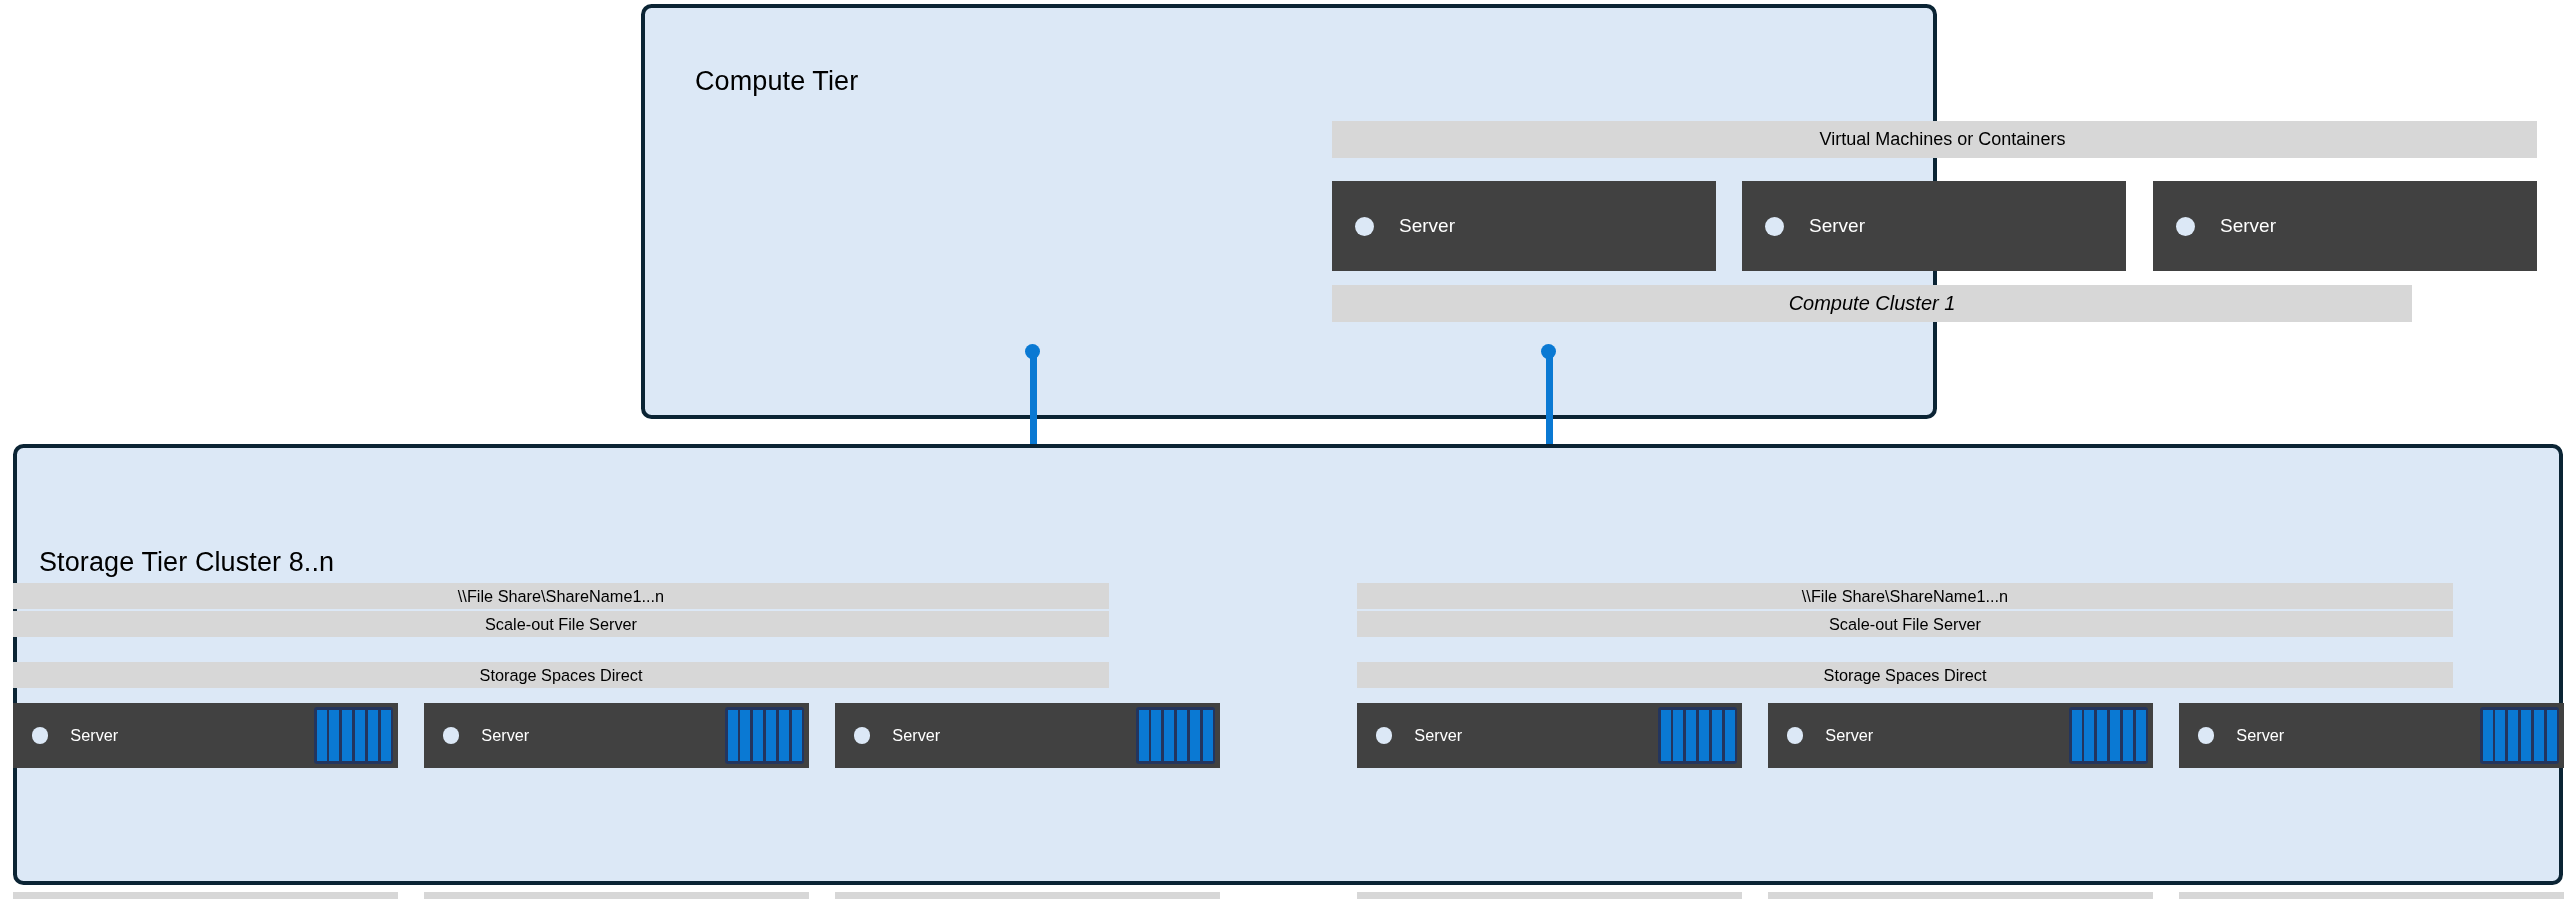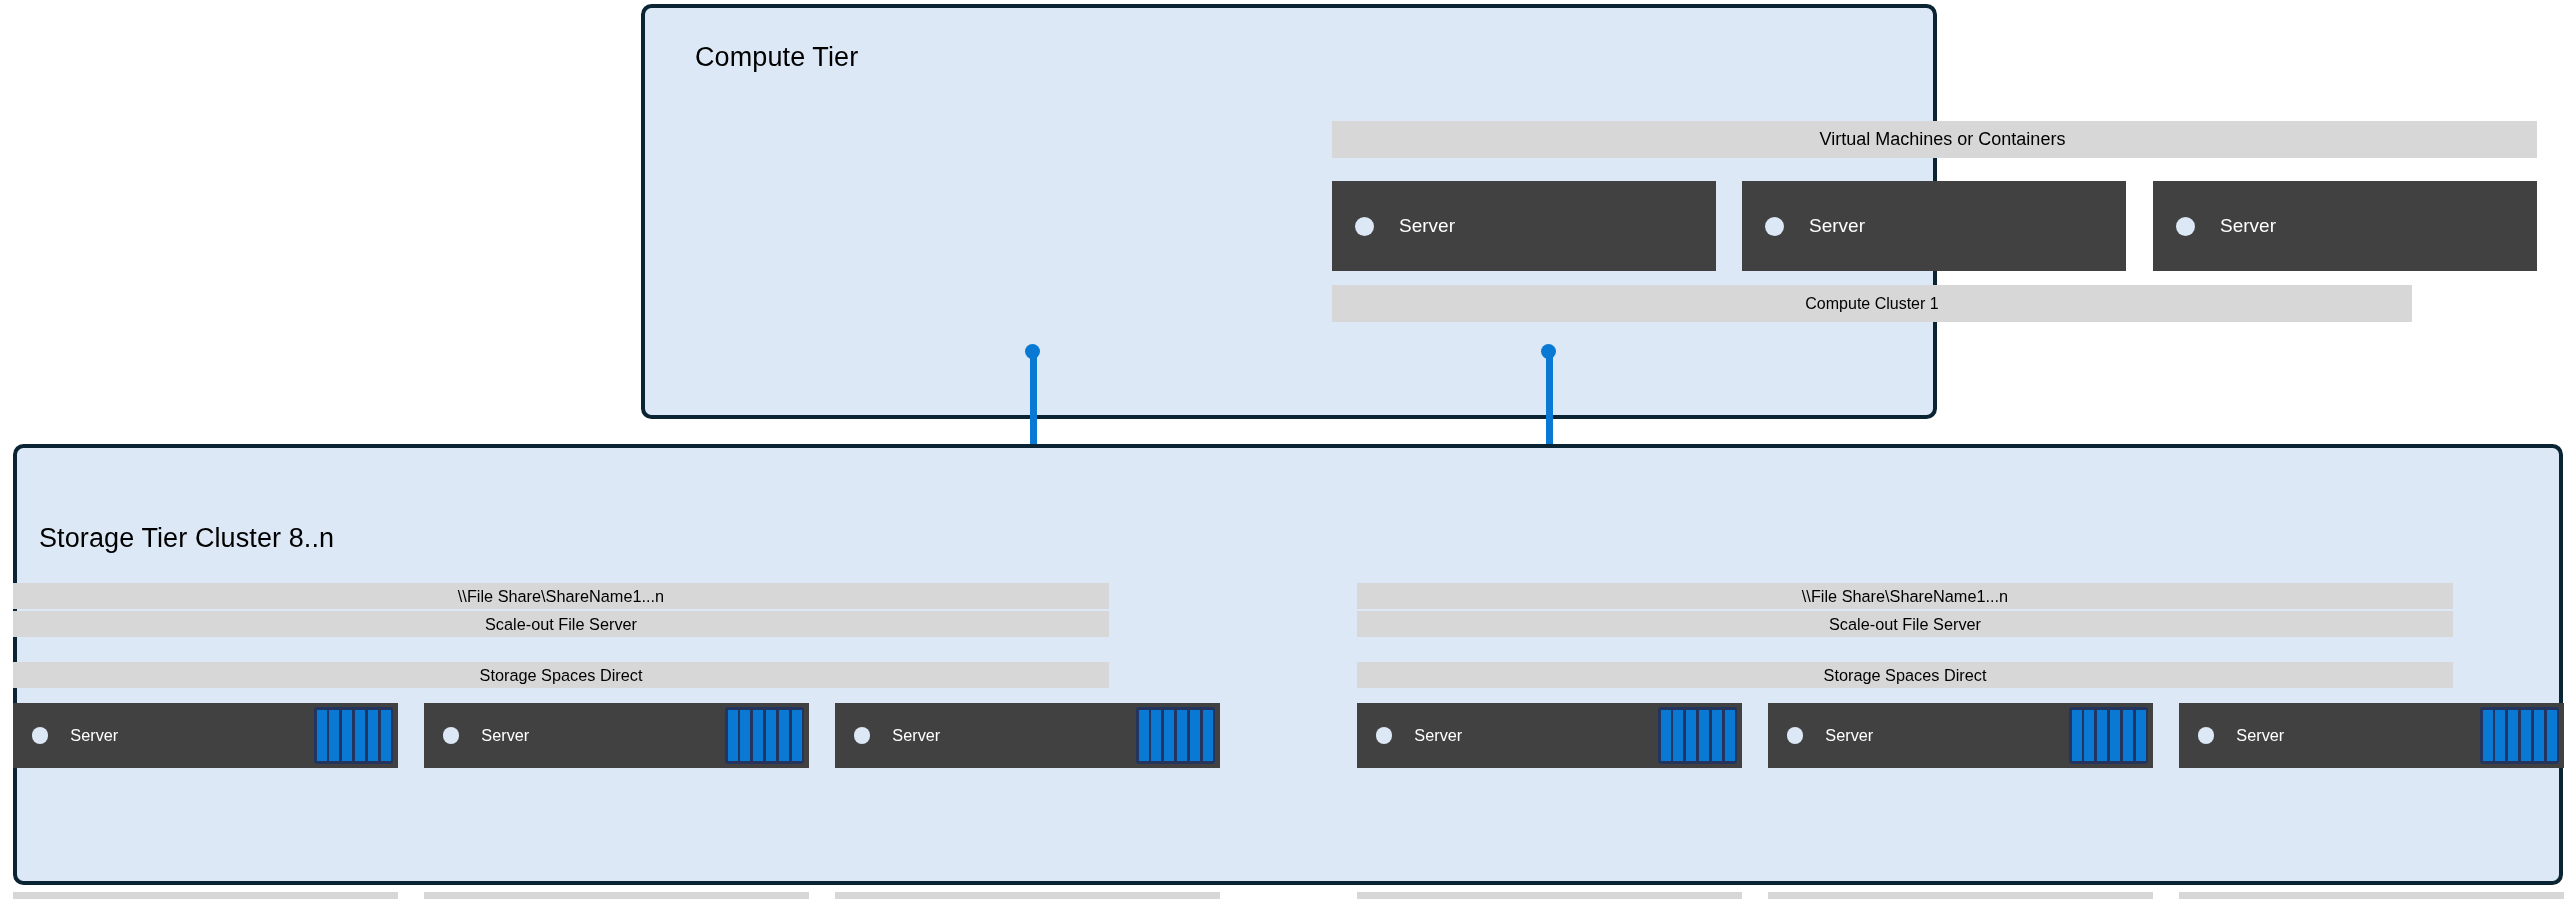--- a/index.html
+++ b/index.html
@@ -41,20 +41,21 @@
     height: 441px;
   }
 
   .tier-title {
     position: absolute;
     font-size: 27px;
     font-weight: 400;
     color: #000000;
     letter-spacing: 0.1px;
     white-space: nowrap;
+    margin-top: 24px;
   }
   #compute-tier .tier-title { left: 50px; top: 34px; }
   #storage-tier .tier-title { left: 22px; top: 75px; }
 
   
   .grey-bar {
     position: absolute;
     background: #d7d7d7;
     box-sizing: border-box;
     display: flex;
@@ -72,21 +73,22 @@
     width: 1205px;
     height: 37px;
     font-size: 18px;
     padding-left: 16px;
   }
   #compute-cluster-bar {
     left: 687px;
     top: 277px;
     width: 1080px;
     height: 37px;
-    font-size: 16px;
+    font-size: 20px;
+    font-style: italic;
   }
 
   .compute-server {
     position: absolute;
     top: 173px;
     width: 384px;
     height: 90px;
     background: #414141;
     display: flex;
     align-items: center;

